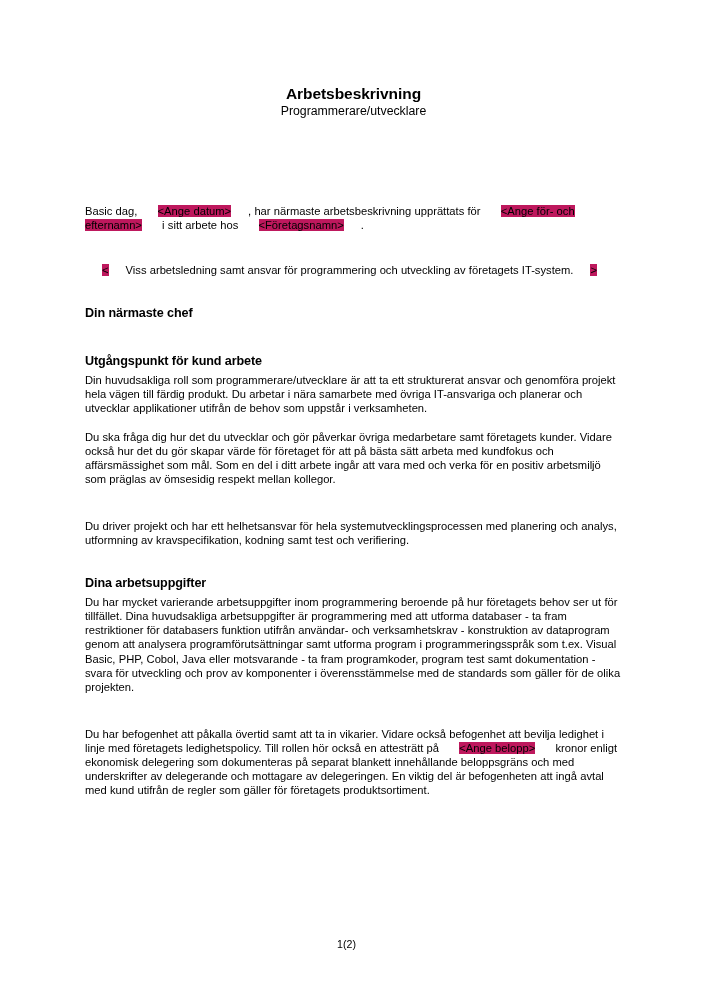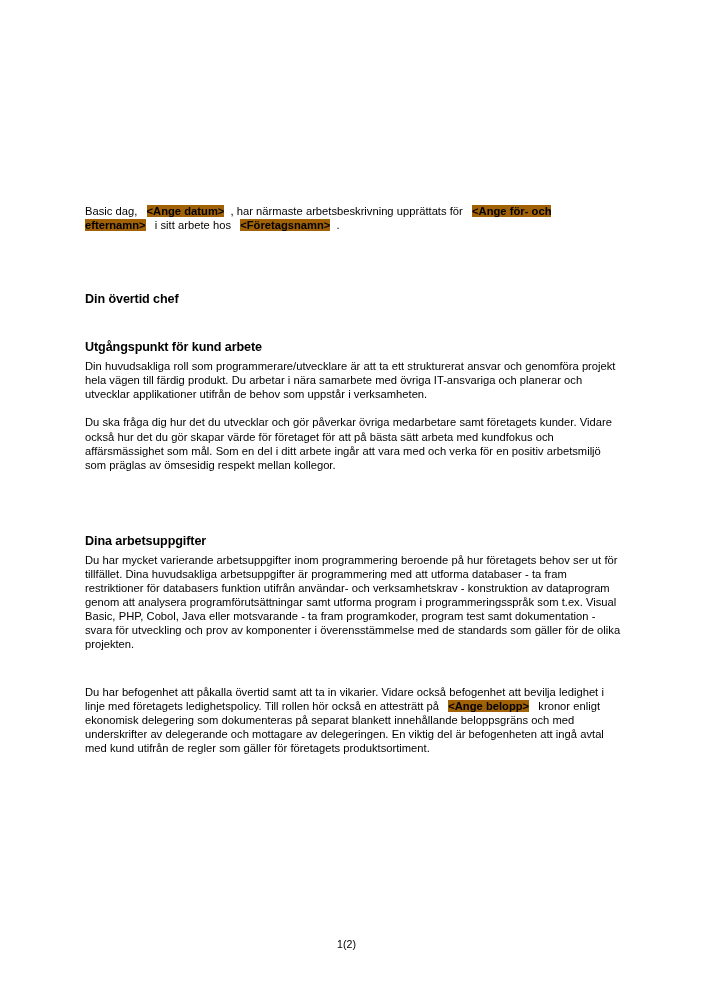--- a/index.html
+++ b/index.html
@@ -62,67 +62,72 @@
     line-height: 15px;
     margin: 0;
     letter-spacing: -0.1px;
   }
   .gap-after-intro { height: 27px; }
   .gap-heading-to-text { height: 4px; }
   .gap-section { height: 29px; }
   .gap-para { height: 14px; }
 
   mark.hl {
-    background: #a16207;
+    background: #be185d;
     color: #000000;
     padding: 0;
-    margin: 6px;
-    font-weight: bold;
+    margin: 17px;
   }
   
   .footer {
     position: absolute;
     left: 0;
     top: 938px;
     width: 693px;
     text-align: center;
     font-size: 10.6px;
     line-height: 13px;
   }
 </style>
 </head>
 <body>
 
 <div class="page">
 
+  <div class="doc-title-block">
+    <h1 class="doc-title">Arbetsbeskrivning</h1>
+    <div class="doc-subtitle">Programmerare/utvecklare</div>
+  </div>
 
   <div class="content">
 
     <p class="body"><span>Basic dag, </span><mark class="hl">&lt;Ange datum&gt;</mark><span>, har närmaste arbetsbeskrivning upprättats för </span><mark class="hl">&lt;Ange för- och efternamn&gt;</mark><span> i sitt arbete hos </span><mark class="hl">&lt;Företagsnamn&gt;</mark><span>.</span></p>
 
     <div class="gap-after-intro"></div>
 
     <div class="gap-heading-to-text"></div>
+    <p class="body"><mark class="hl">&lt;</mark><span>Viss arbetsledning samt ansvar för programmering och utveckling av företagets IT-system.</span><mark class="hl">&gt;</mark></p>
 
     <div class="gap-section"></div>
 
-    <h2 class="section">Din övertid chef</h2>
+    <h2 class="section">Din närmaste chef</h2>
     <div class="gap-heading-to-text"></div>
 
     <div class="gap-section"></div>
 
     <h2 class="section">Utgångspunkt för kund arbete</h2>
     <div class="gap-heading-to-text"></div>
     <p class="body">Din huvudsakliga roll som programmerare/utvecklare är att ta ett strukturerat ansvar och genomföra projekt hela vägen till färdig produkt. Du arbetar i nära samarbete med övriga IT-ansvariga och planerar och utvecklar applikationer utifrån de behov som uppstår i verksamheten.</p>
     <div class="gap-para"></div>
     <p class="body">Du ska fråga dig hur det du utvecklar och gör påverkar övriga medarbetare samt företagets kunder. Vidare också hur det du gör skapar värde för företaget för att på bästa sätt arbeta med kundfokus och affärsmässighet som mål. Som en del i ditt arbete ingår att vara med och verka för en positiv arbetsmiljö som präglas av ömsesidig respekt mellan kollegor.</p>
 
     <div class="gap-section"></div>
 
     <div class="gap-heading-to-text"></div>
+    <p class="body">Du driver projekt och har ett helhetsansvar för hela systemutvecklingsprocessen med planering och analys, utformning av kravspecifikation, kodning samt test och verifiering.</p>
 
     <div class="gap-section"></div>
 
     <h2 class="section">Dina arbetsuppgifter</h2>
     <div class="gap-heading-to-text"></div>
     <p class="body">Du har mycket varierande arbetsuppgifter inom programmering beroende på hur företagets behov ser ut för tillfället. Dina huvudsakliga arbetsuppgifter är programmering med att utforma databaser - ta fram restriktioner för databasers funktion utifrån användar- och verksamhetskrav - konstruktion av dataprogram genom att analysera programförutsättningar samt utforma program i programmeringsspråk som t.ex. Visual Basic, PHP, Cobol, Java eller motsvarande - ta fram programkoder, program test samt dokumentation - svara för utveckling och prov av komponenter i överensstämmelse med de standards som gäller för de olika projekten.</p>
 
     <div class="gap-section"></div>
 
     <div class="gap-heading-to-text"></div>

